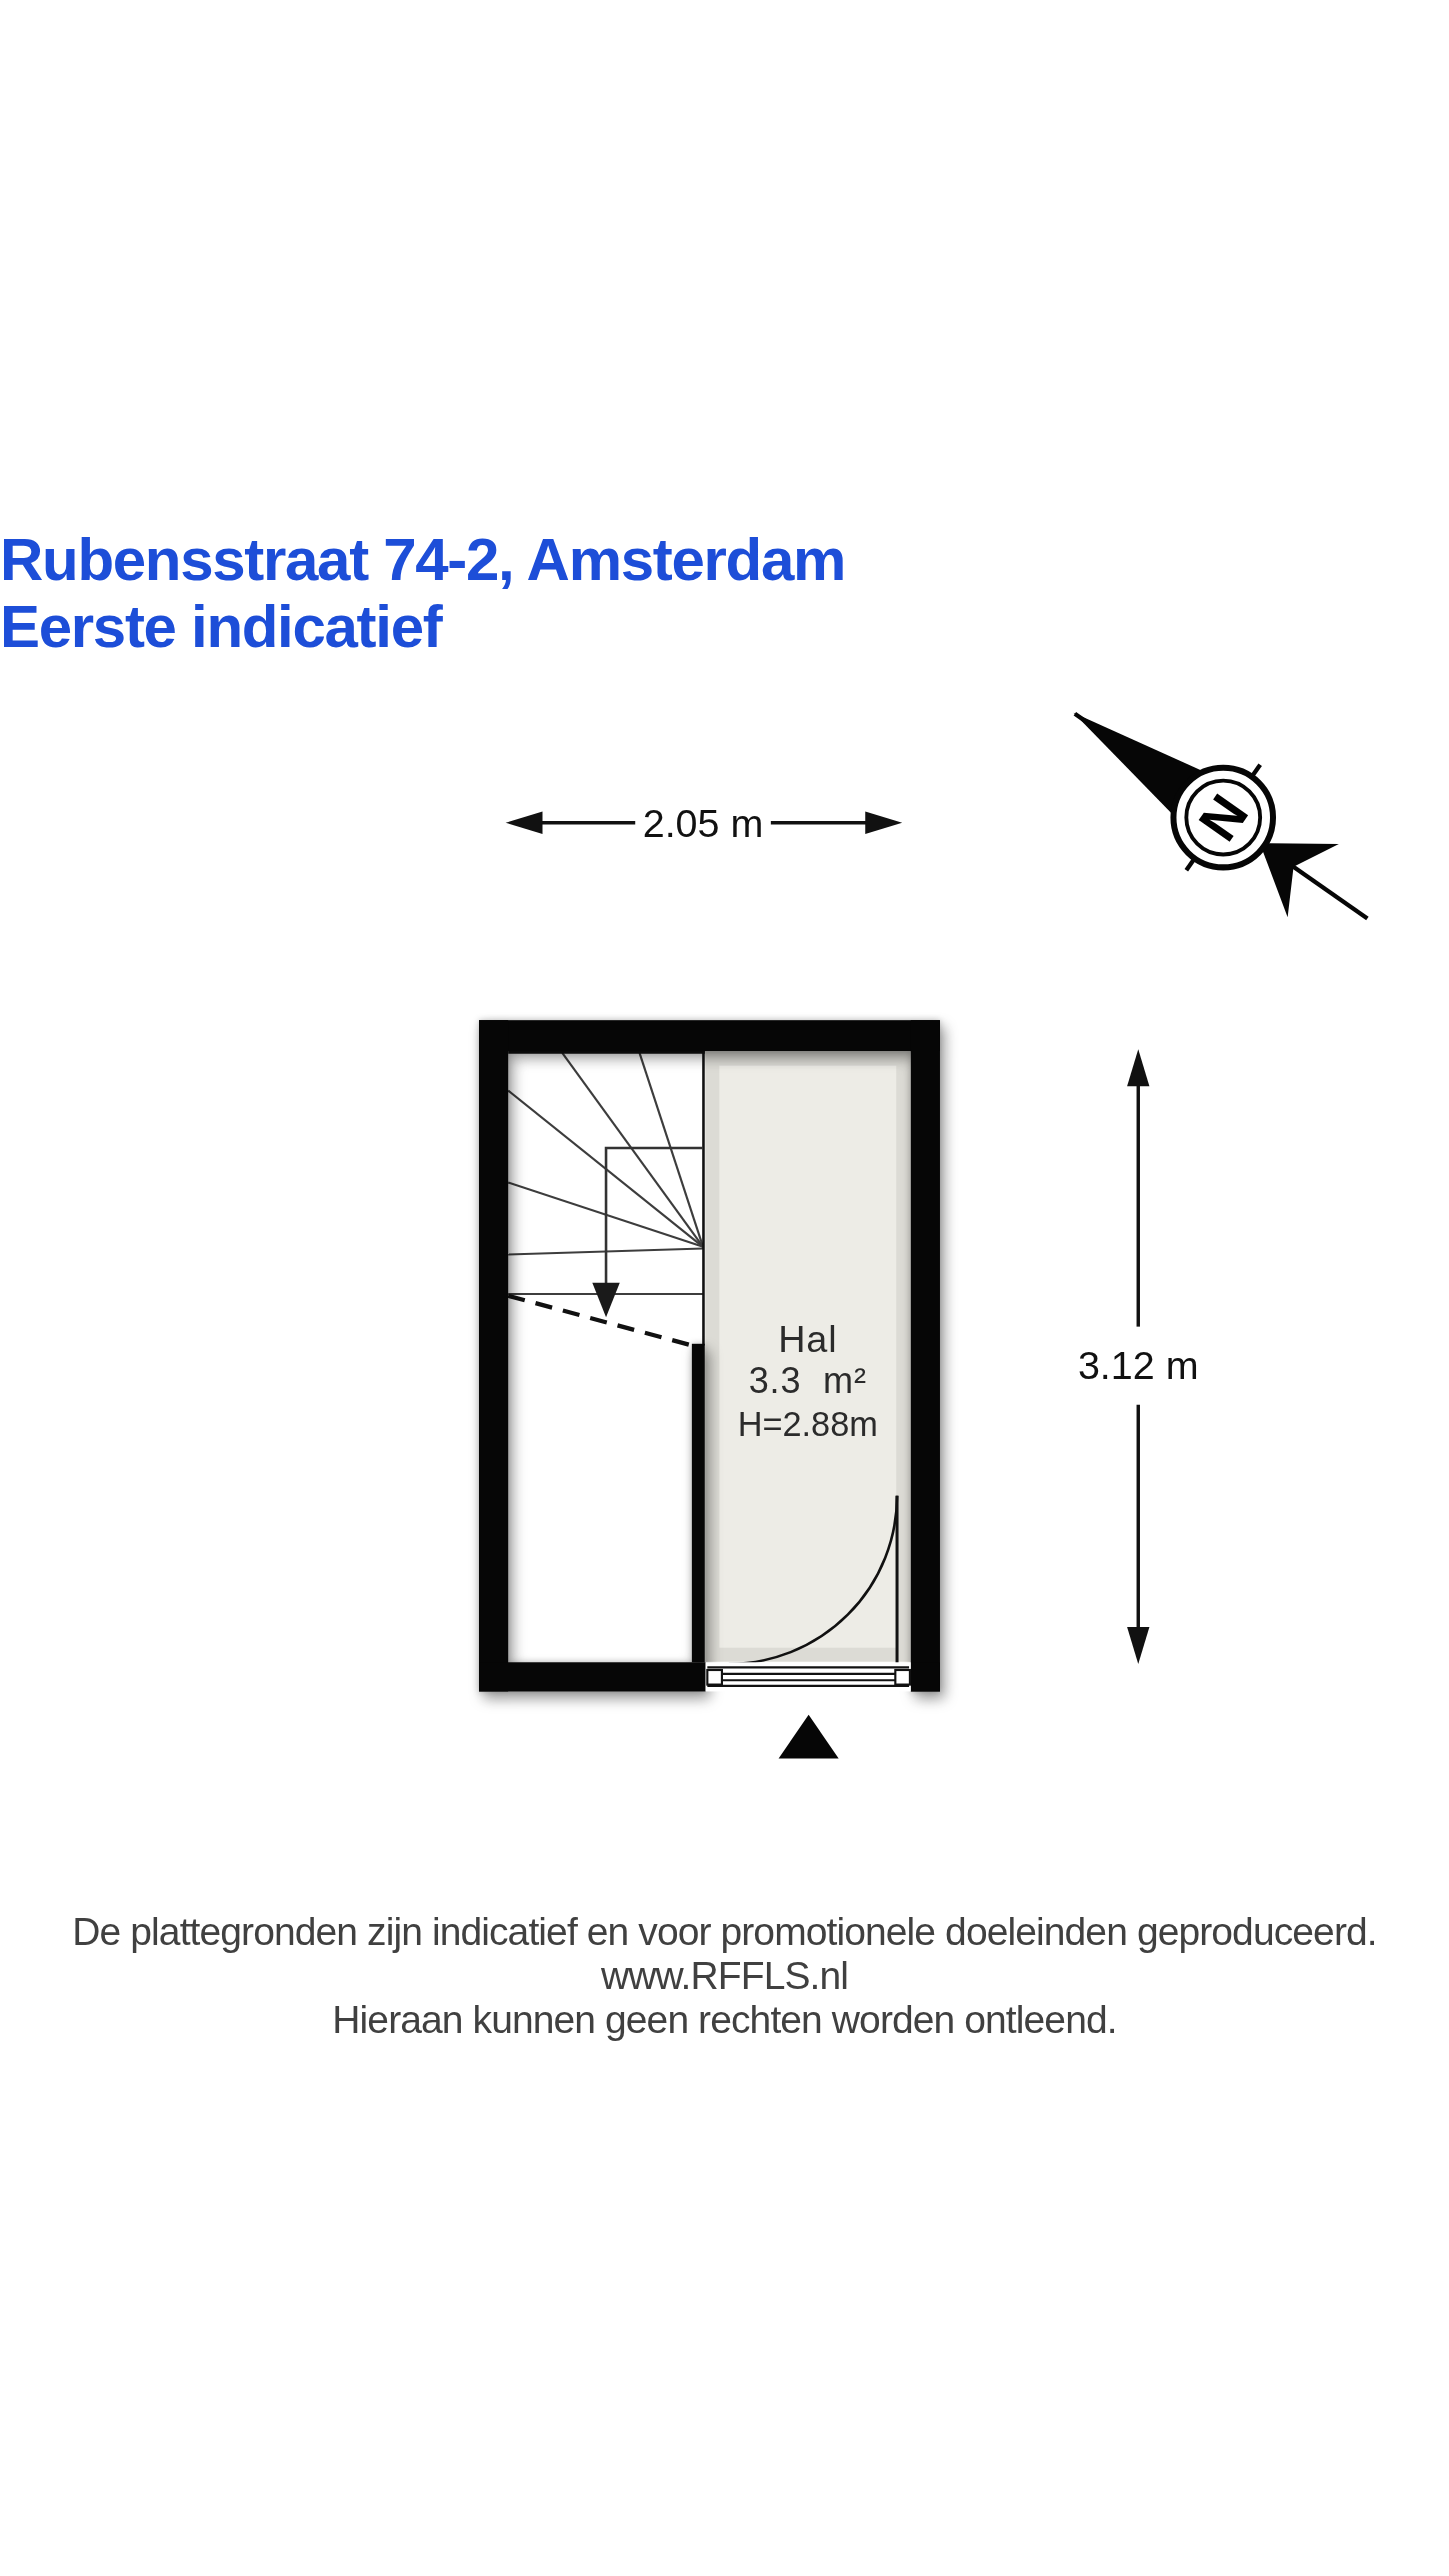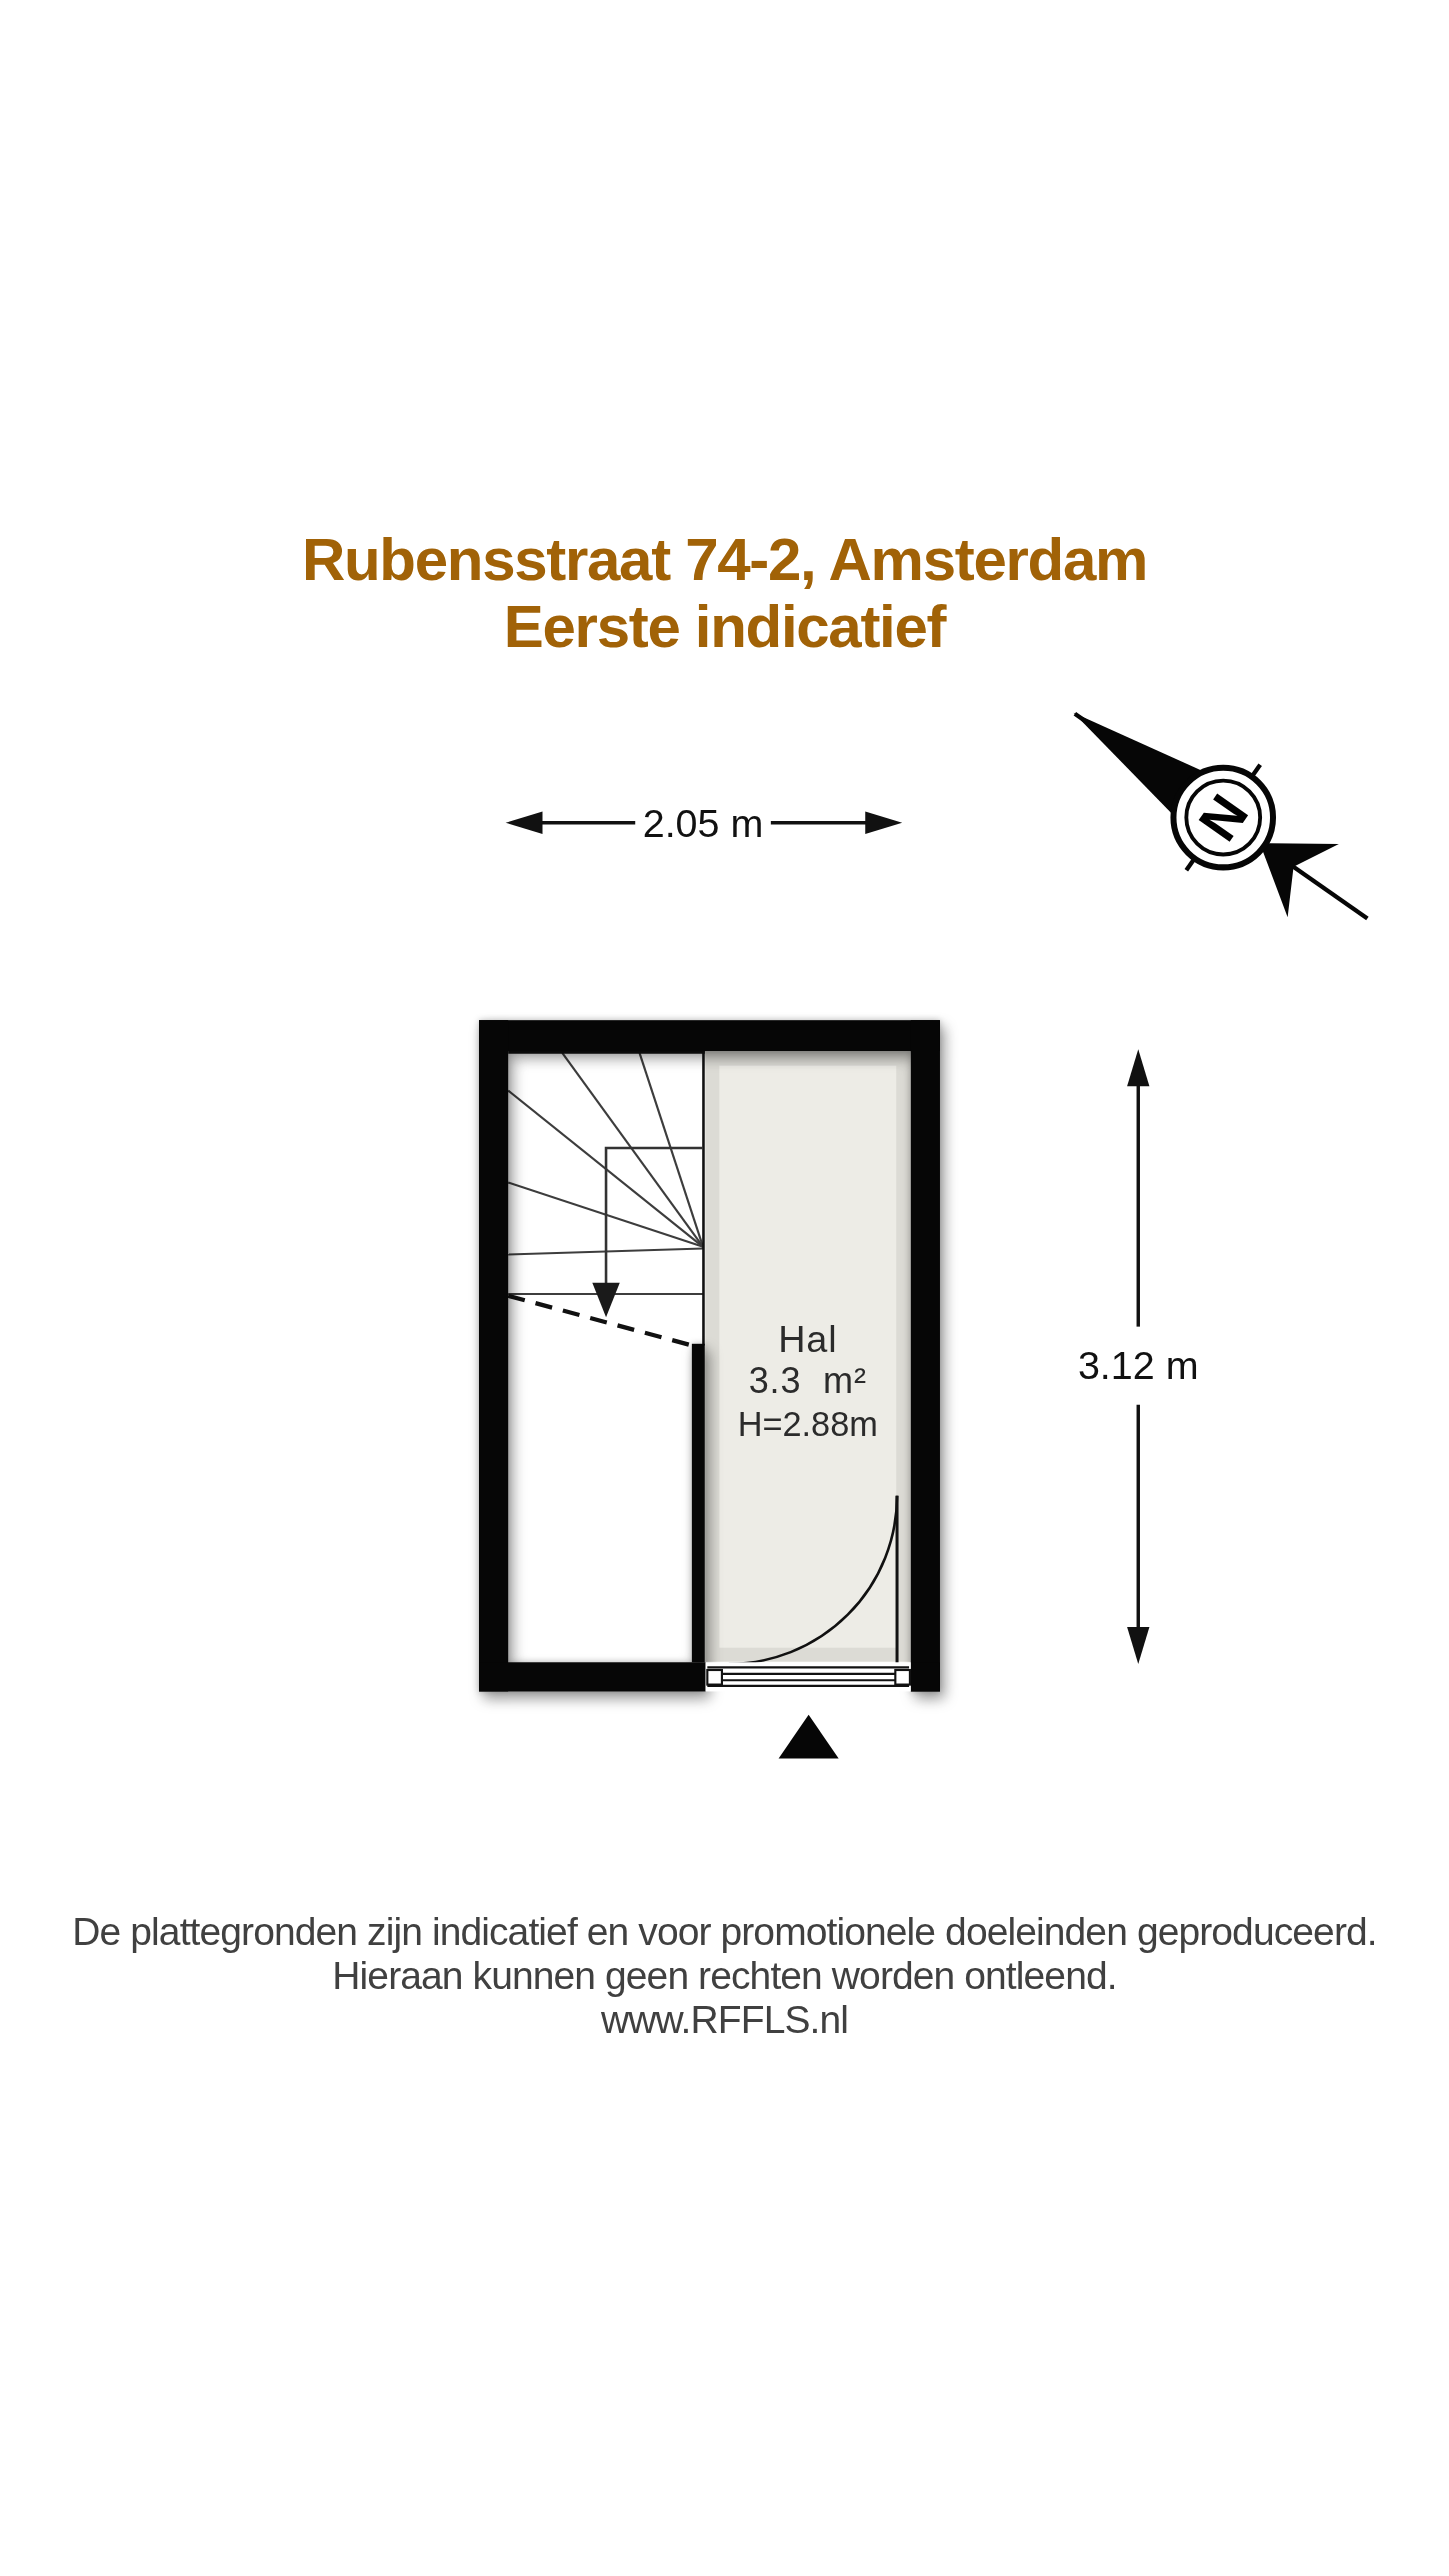--- a/index.html
+++ b/index.html
@@ -2,21 +2,21 @@
 <html style="font-size:13.7px"><head>
 <meta charset="utf-8">
 <style>
   html,body{margin:0;padding:0;background:#fff;}
   .page{
     position:relative;width:1449px;height:2576px;background:#fff;
     font-family:"Liberation Sans", sans-serif;overflow:hidden;
   }
   .title-block{
     position:absolute;top:526px;left:0;width:100%;
-    text-align:center;color:#a16207;font-weight:bold;
+    color:#1d4ed8;font-weight:bold;
     font-size:60px;line-height:67px;letter-spacing:-1.3px;
   }
   .plan-svg{position:absolute;top:0;left:0;}
   .walls{filter:drop-shadow(5px 8px 8px rgba(0,0,0,0.35)) drop-shadow(0 0 4px rgba(0,0,0,0.22));}
   .dim-text{font-size:46px;fill:#111;}
   .room-name{font-size:44px;fill:#2b2b2b;letter-spacing:1px;}
   .room-area{font-size:42px;fill:#2b2b2b;letter-spacing:1px;white-space:pre;}
   .room-height{font-size:40px;fill:#2b2b2b;}
   .north-letter{font-size:64px;font-weight:bold;fill:#000;}
   .footer-block{
@@ -112,18 +112,18 @@
 
     <g text-anchor="middle">
       <text class="room-name" x="941" y="1575">Hal</text>
       <text class="room-area" x="941" y="1622">3.3&nbsp;&nbsp;m²</text>
       <text class="room-height" x="941" y="1673">H=2.88m</text>
     </g>
   </svg>
 
   <div class="footer-block">
     <div>De plattegronden zijn indicatief en voor promotionele doeleinden geproduceerd.</div>
+    <div>www.RFFLS.nl</div>
     <div>Hieraan kunnen geen rechten worden ontleend.</div>
-    <div>www.RFFLS.nl</div>
   </div>
 
 </div>
 
 
 </body></html>

